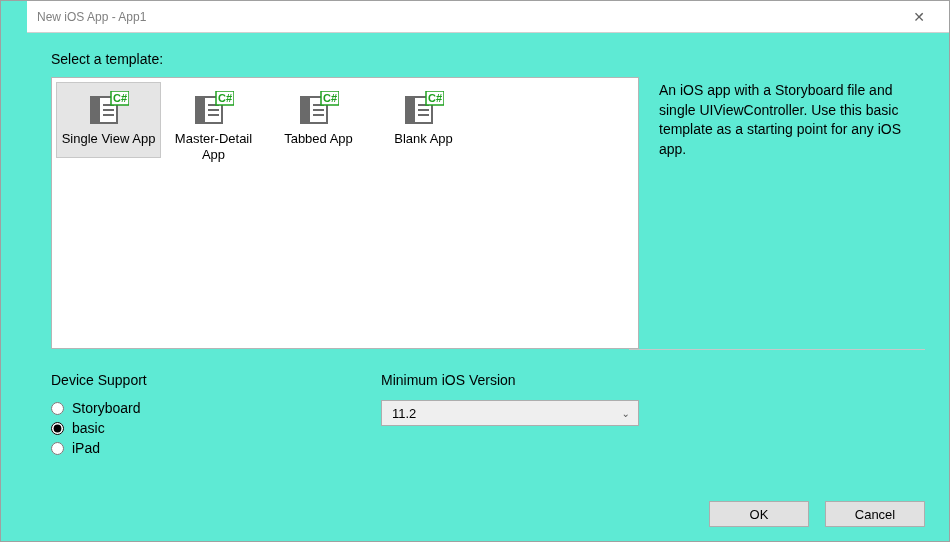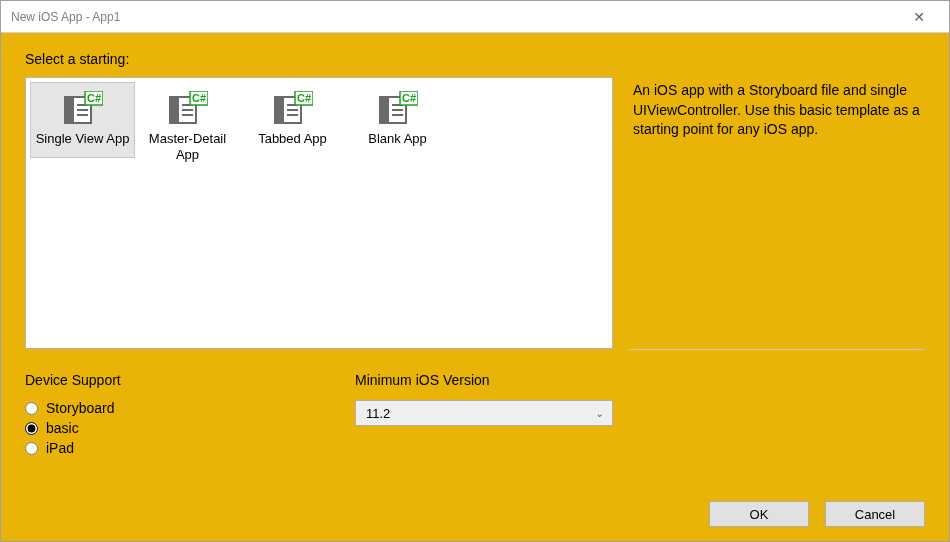--- a/index.html
+++ b/index.html
@@ -10,24 +10,25 @@
     }
     body {
       background: #f0f0f0;
       width: 950px;
       height: 542px;
       overflow: hidden;
     }
     .window {
       width: 950px;
       height: 542px;
-      background: #eab308;
+      background: #5eead4;
       border: 1px solid #a0a0a0;
       display: flex;
       flex-direction: column;
+      padding-left: 26px;
     }
     .titlebar {
       height: 32px;
       background: #ffffff;
       border-bottom: 1px solid #d0d0d0;
       display: flex;
       align-items: center;
       padding: 0 10px;
       justify-content: space-between;
     }
@@ -187,21 +188,21 @@
 
 <div class="window">
   <div class="titlebar">
     <span class="titlebar-title">New iOS App - App1</span>
     <div class="close-btn">
       <span>✕</span>
     </div>
   </div>
 
   <div class="content">
-    <div class="prompt">Select a starting:</div>
+    <div class="prompt">Select a template:</div>
 
     <div class="main-row">
       <div class="template-box" id="template-box">
           <div class="template-item selected">
             <div class="template-icon"><svg viewBox="0 0 40 34" width="40" height="34">
     <rect x="2" y="6" width="26" height="26" fill="#fff" stroke="#6a6a6a" stroke-width="2"></rect>
     <rect x="2" y="6" width="9" height="26" fill="#6a6a6a"></rect>
     <line x1="14" y1="14" x2="25" y2="14" stroke="#6a6a6a" stroke-width="2"></line>
     <line x1="14" y1="19" x2="25" y2="19" stroke="#6a6a6a" stroke-width="2"></line>
     <line x1="14" y1="24" x2="25" y2="24" stroke="#6a6a6a" stroke-width="2"></line>

